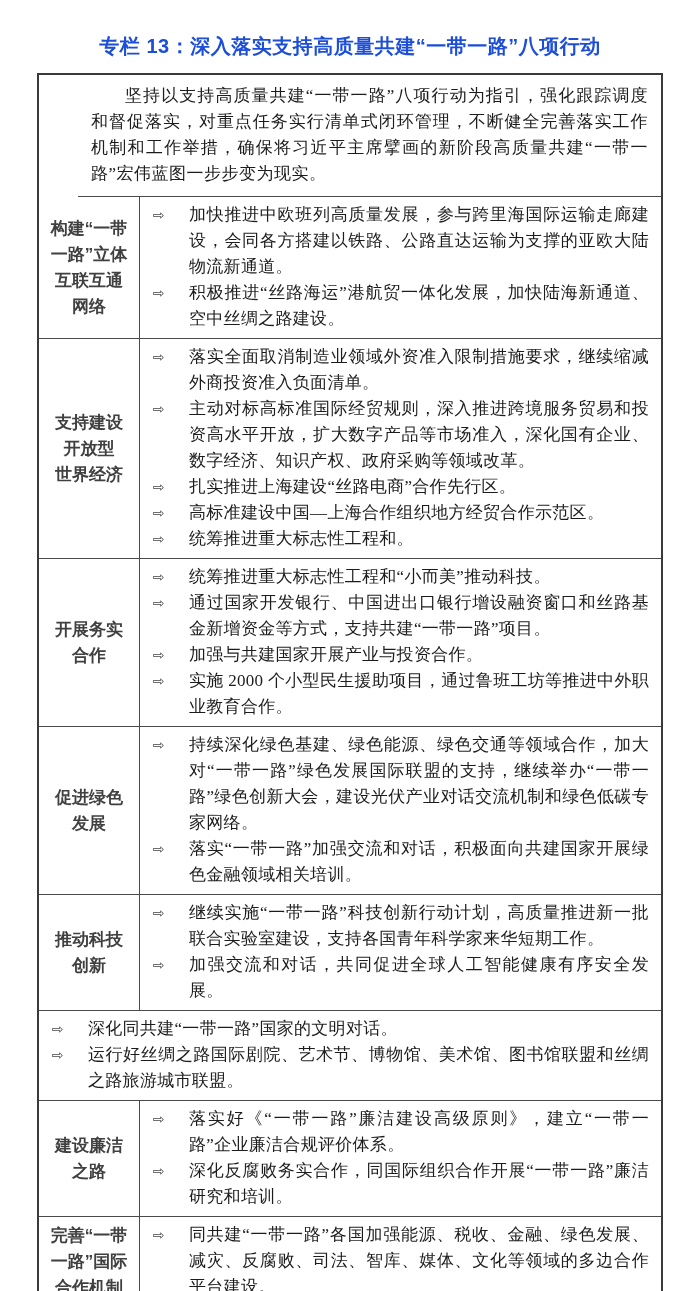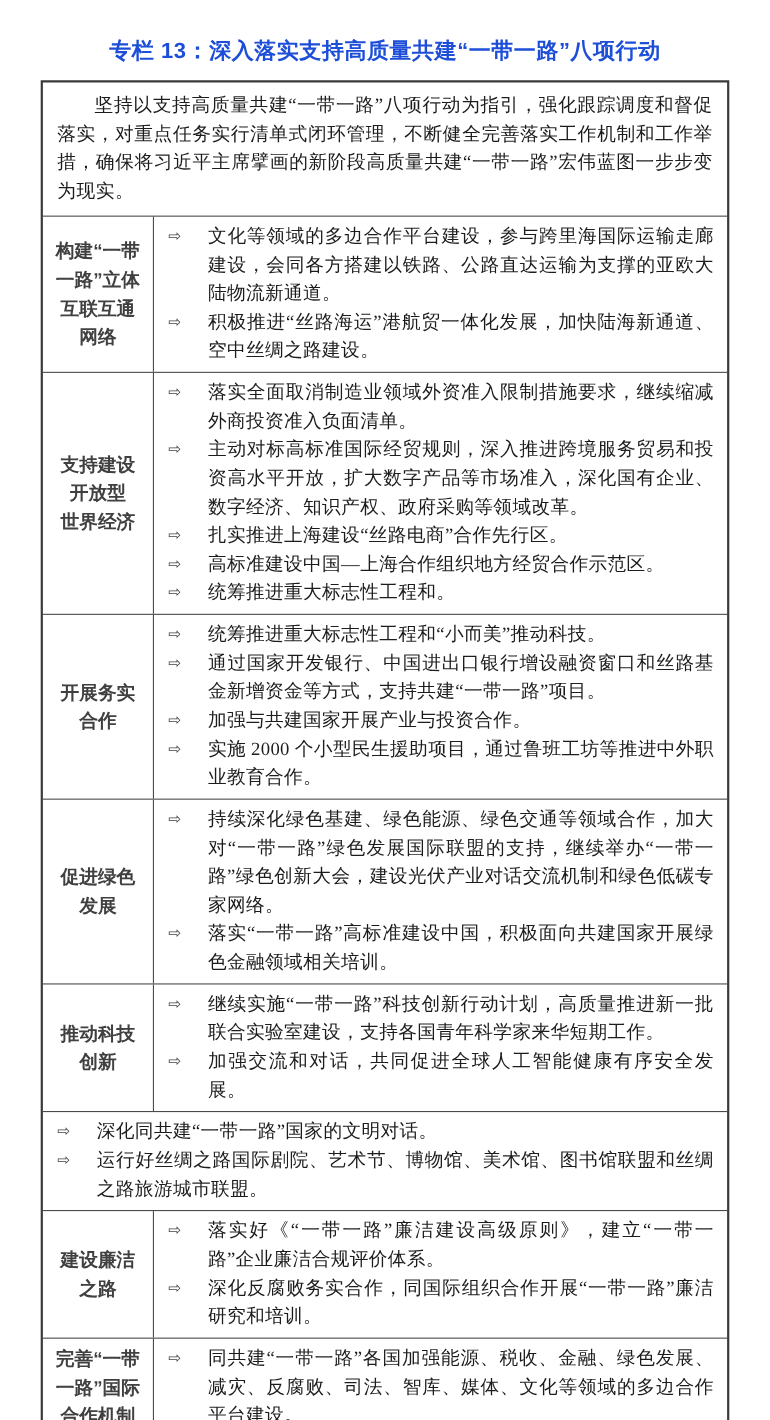--- a/index.html
+++ b/index.html
@@ -15,21 +15,21 @@
   }
   .box-table{
     margin:0 auto;width:622px;
     border:2px solid #3a3a3a;border-bottom-width:3px;
     box-sizing:content-box;background:#fff;
   }
   .intro{
     border-bottom:1px solid #4a4a4a;
     padding:8px 13px 9px;
     font-size:17px;line-height:26px;letter-spacing:0.5px;
-    text-indent:2em;text-align:justify;text-justify:inter-ideograph;
+    text-indent:2em;text-align:justify;text-justify:inter-ideograph;margin-left:39px;
   }
   .row{display:flex;border-bottom:1px solid #4a4a4a;align-items:stretch;}
   .row:last-child{border-bottom:0;}
   .label-cell{
     flex:0 0 98px;max-width:98px;border-right:1px solid #4a4a4a;
     display:flex;align-items:center;justify-content:center;
     text-align:center;white-space:pre-line;
     font-family:"Liberation Sans","DejaVu Sans",sans-serif;
     font-weight:700;font-size:17px;line-height:26px;color:#404040;
     padding:6px 1px;
@@ -56,21 +56,21 @@
     <div class="intro">坚持以支持高质量共建“一带一路”八项行动为指引，强化跟踪调度和督促落实，对重点任务实行清单式闭环管理，不断健全完善落实工作机制和工作举措，确保将习近平主席擘画的新阶段高质量共建“一带一路”宏伟蓝图一步步变为现实。</div>
     <div id="rows">
         <div class="row">
           <div class="label-cell">构建“一带
 一路”立体
 互联互通
 网络</div>
           <div class="content-cell">
             <div class="item">
               <span class="arrow">⇨</span>
-              <span class="item-text">文化等领域的多边合作平台建设，参与跨里海国际运输走廊建设，会同各方搭建以铁路、公路直达运输为支撑的亚欧大陆物流新通道。</span>
+              <span class="item-text">加快推进中欧班列高质量发展，参与跨里海国际运输走廊建设，会同各方搭建以铁路、公路直达运输为支撑的亚欧大陆物流新通道。</span>
             </div>
             <div class="item">
               <span class="arrow">⇨</span>
               <span class="item-text">积极推进“丝路海运”港航贸一体化发展，加快陆海新通道、空中丝绸之路建设。</span>
             </div>
           </div>
         </div>
         <div class="row">
           <div class="label-cell">支持建设
 开放型
@@ -123,21 +123,21 @@
         <div class="row">
           <div class="label-cell">促进绿色
 发展</div>
           <div class="content-cell">
             <div class="item">
               <span class="arrow">⇨</span>
               <span class="item-text">持续深化绿色基建、绿色能源、绿色交通等领域合作，加大对“一带一路”绿色发展国际联盟的支持，继续举办“一带一路”绿色创新大会，建设光伏产业对话交流机制和绿色低碳专家网络。</span>
             </div>
             <div class="item">
               <span class="arrow">⇨</span>
-              <span class="item-text">落实“一带一路”高标准建设中国，积极面向共建国家开展绿色金融领域相关培训。</span>
+              <span class="item-text">落实“一带一路”加强交流和对话，积极面向共建国家开展绿色金融领域相关培训。</span>
             </div>
           </div>
         </div>
         <div class="row">
           <div class="label-cell">推动科技
 创新</div>
           <div class="content-cell">
             <div class="item">
               <span class="arrow">⇨</span>
               <span class="item-text">继续实施“一带一路”科技创新行动计划，高质量推进新一批联合实验室建设，支持各国青年科学家来华短期工作。</span>

